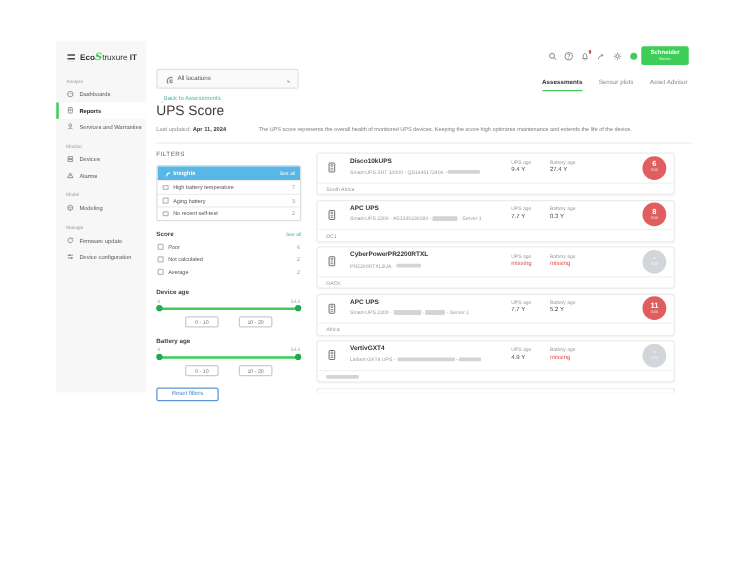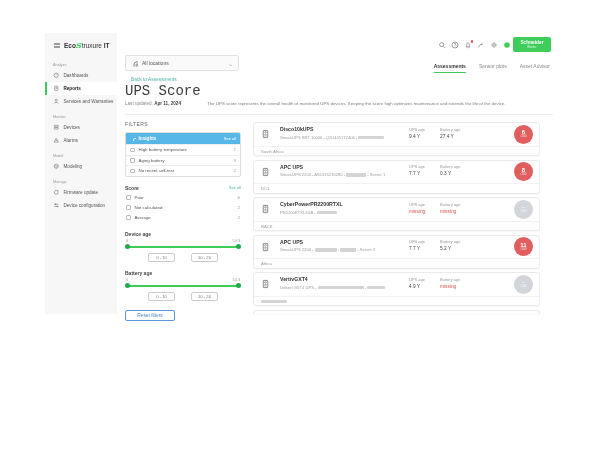--- a/index.html
+++ b/index.html
@@ -37,21 +37,21 @@
   .tab { font-size:5px; color:#8a8a8a; padding-bottom:3px; cursor:pointer; white-space:nowrap; }
   .tab.active { color:#333; font-weight:bold; border-bottom:1.5px solid #3dcd58; }
 
   
   .loc-pill { position:absolute; left:80px; top:22px; width:114px; height:16px; background:#fafafa; border:1px solid #e2e2e2; border-radius:2px; display:flex; align-items:center; padding:0 5px; gap:4px; cursor:pointer; }
   .loc-pill .icn { width:7px; height:7px; color:#888; }
   .loc-pill .txt { font-size:5px; color:#555; }
   .loc-pill .chev { margin-left:auto; width:6px; height:6px; color:#999; }
   .back-link { position:absolute; left:80px; top:44px; display:flex; align-items:center; gap:1px; color:#4ab3a6; font-size:4.8px; cursor:pointer; }
   .back-link .icn { width:5px; height:5px; color:#4ab3a6; }
-  .page-title { position:absolute; left:80px; top:50px; font-size:14px; color:#3c3c3c; font-weight:500;font-family:Liberation Mono, monospace; }
+  .page-title { position:absolute; left:80px; top:50px; font-size:11px; color:#3c3c3c; font-weight:500; }
   .updated { position:absolute; left:80px; top:68px; font-size:4.6px; color:#8a8a8a; }
   .updated b { color:#444; }
   .descr { position:absolute; left:162px; top:68px; width:346px; font-size:4.4px; color:#7d7d7d; white-space:nowrap; }
   .hdr-divider { position:absolute; left:80px; top:81px; width:428px; border-top:1px solid #ededed; }
 
   
   .filters { position:absolute; left:80px; top:88px; width:116px; }
   .f-title { font-size:5px; color:#666; letter-spacing:.4px; margin-bottom:5px; }
   .ins-box { border:1px solid #ddd; border-radius:2px; overflow:hidden; background:#fff; }
   .ins-head { background:#57b7e6; color:#fff; height:11px; display:flex; align-items:center; gap:3px; padding:0 4px; }

